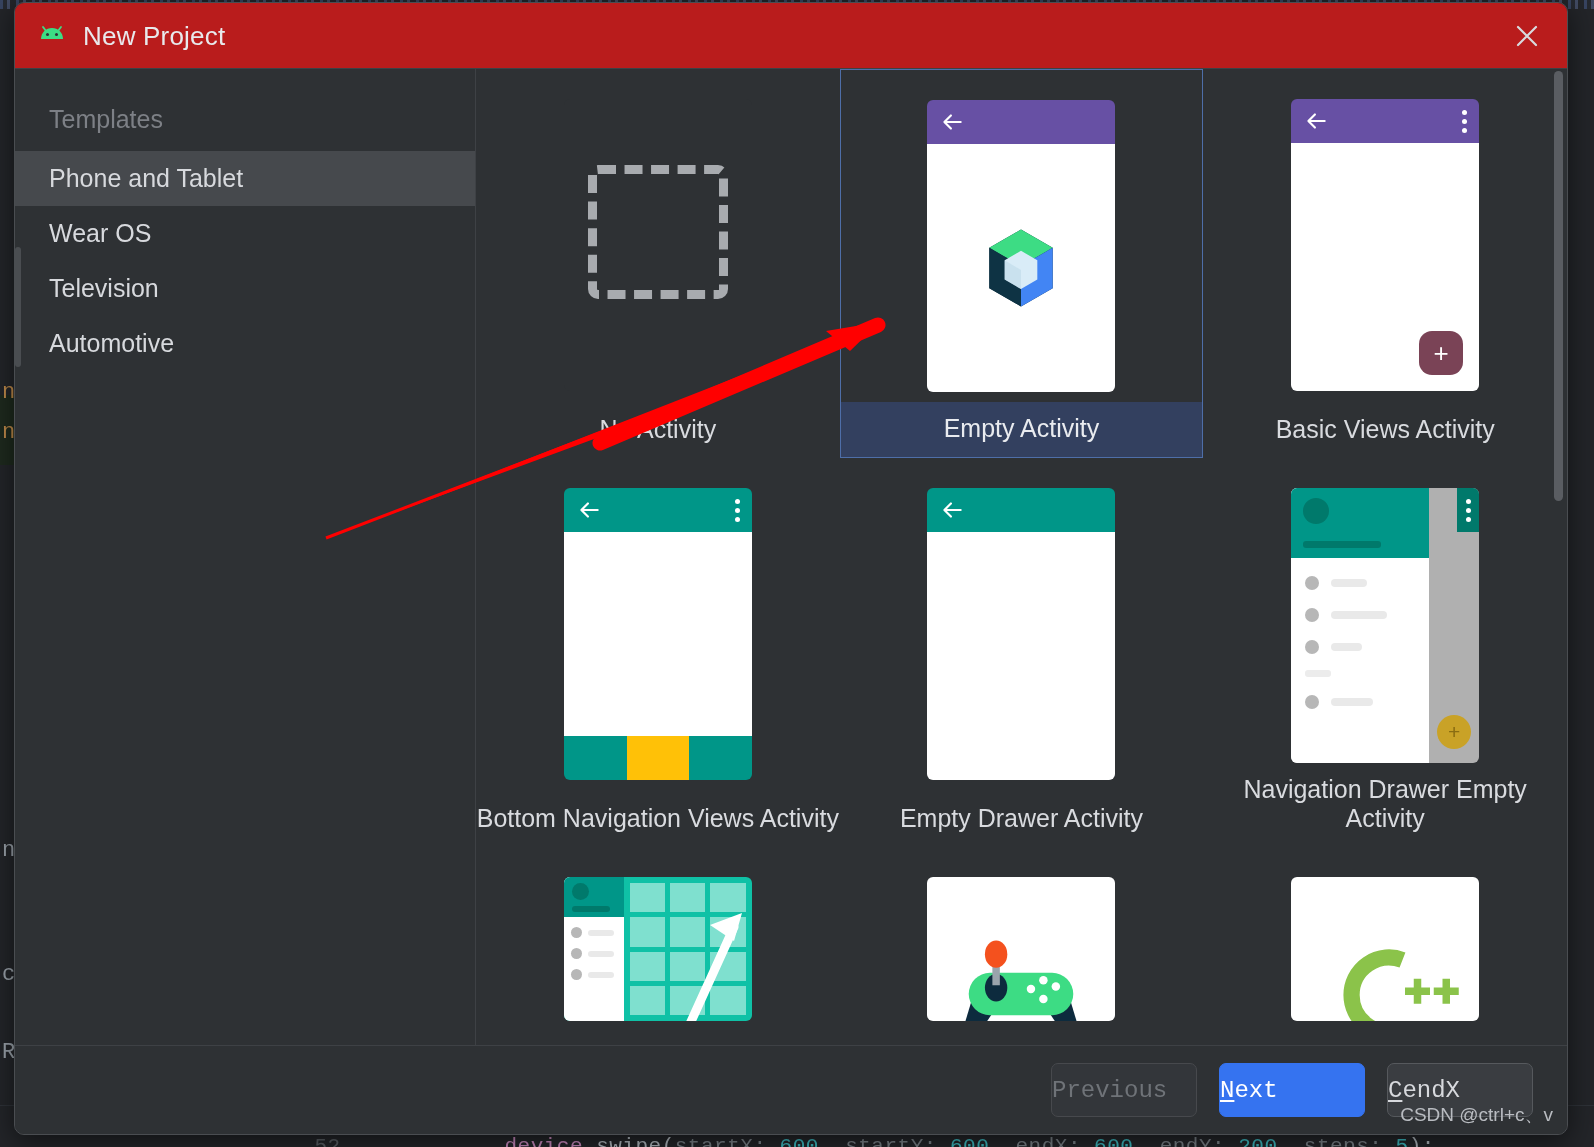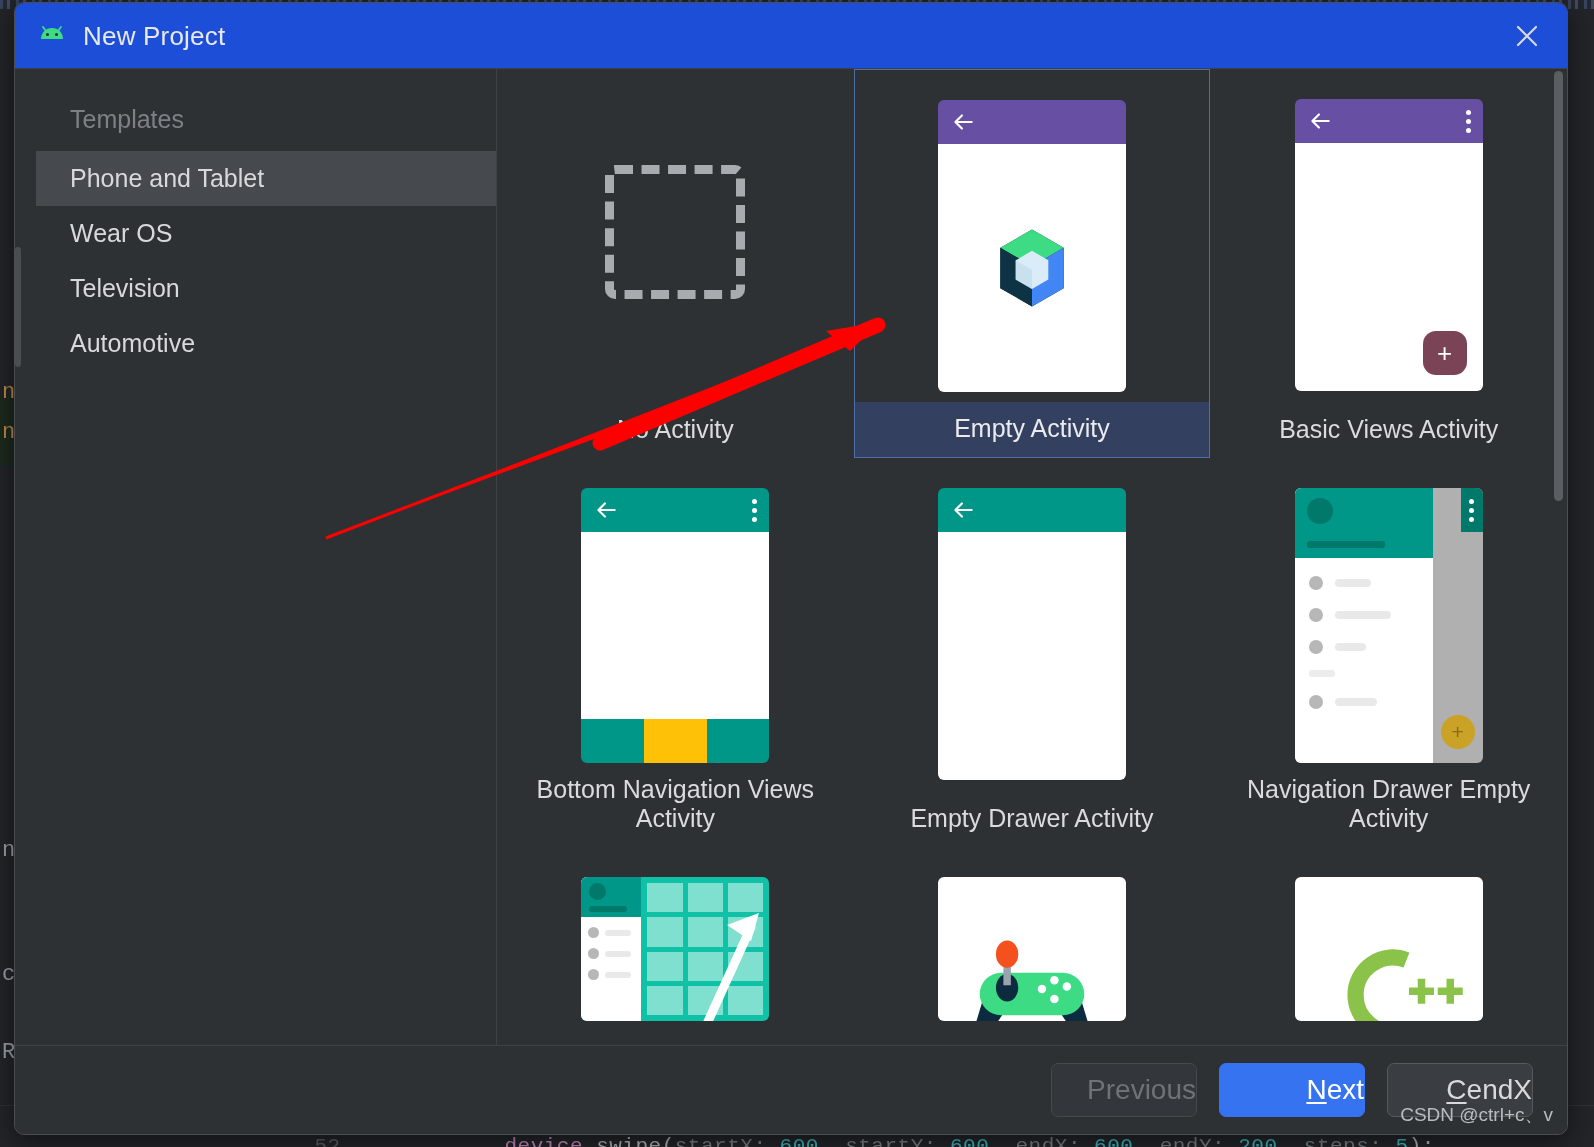--- a/index.html
+++ b/index.html
@@ -29,29 +29,29 @@
 
   
   #dialog{
     position:absolute;left:14px;top:2px;width:1552px;height:1131px;
     background:#2e3134;border:1px solid #4a4d51;border-radius:10px;
     box-shadow:0 6px 28px rgba(0,0,0,.55);
     display:flex;flex-direction:column;overflow:hidden;
   }
   
   #title-bar{height:66px;flex:0 0 66px;display:flex;align-items:center;
-    padding:0 18px 0 22px;background:#1d4ed8;position:relative;}
+    padding:0 18px 0 22px;background:#b91c1c;position:relative;}
   #android-icon{width:30px;height:30px;flex:0 0 30px;display:flex;align-items:center;justify-content:center;}
   #dialog-title{font-size:26px;color:#e8e9ec;margin-left:16px;letter-spacing:.2px;}
   #close-btn{margin-left:auto;width:44px;height:44px;display:flex;align-items:center;justify-content:center;cursor:pointer;}
   #title-divider{position:absolute;left:0;right:0;bottom:0;height:1px;background:#3e4145;}
 
   
   #dialog-body{flex:1 1 auto;display:flex;min-height:0;position:relative;}
-  #sidebar{width:460px;flex:0 0 460px;background:#2e3134;border-right:1px solid #3e4145;padding-top:0;margin-left:21px;}
+  #sidebar{width:460px;flex:0 0 460px;background:#2e3134;border-right:1px solid #3e4145;padding-top:0;}
   #templates-label{font-size:25px;color:#7d8086;padding:36px 0 0 34px;height:82px;box-sizing:border-box;}
   .side-item{height:55px;display:flex;align-items:center;padding-left:34px;font-size:25px;color:#d7d9dd;cursor:pointer;}
   .side-item.selected{background:#46494d;}
 
   
   #grid-wrap{flex:1 1 auto;position:relative;overflow:hidden;background:#2e3134;}
   #grid{position:absolute;left:0;top:0;right:0;
         display:grid;grid-template-columns:repeat(3,1fr);
         padding:0;}
   .cell{position:relative;display:flex;flex-direction:column;align-items:center;
@@ -75,22 +75,22 @@
   .bottom-nav{height:44px;display:flex;}
   .bottom-nav span{flex:1;}
   .listline{height:8px;border-radius:4px;background:#e9e9e9;}
   .bullet{width:14px;height:14px;border-radius:50%;background:#b7b7b7;flex:0 0 14px;}
   .drawer-row{display:flex;align-items:center;gap:12px;padding:0 0 0 14px;margin-top:18px;}
 
   
   #button-bar{flex:0 0 88px;height:88px;display:flex;align-items:center;justify-content:flex-end;
     gap:22px;padding:0 34px 0 0;background:#2e3134;border-top:1px solid #3e4145;position:relative;}
   .btn{min-width:144px;height:52px;border-radius:7px;border:1px solid #56595d;background:#3a3d41;
-       color:#d7d9dd;font-size:28px;display:flex;align-items:center;justify-content:flex-end;cursor:pointer;
-       font-family:Liberation Sans, sans-serif;}
+       color:#d7d9dd;font-size:24px;display:flex;align-items:center;justify-content:flex-start;cursor:pointer;
+       font-family:Liberation Mono, monospace;}
   .btn.disabled{color:#6f7378;background:#33363a;border-color:#47494d;cursor:default;}
   .btn.primary{background:#3573f0;border-color:#3573f0;color:#fff;}
   .btn u{text-decoration:underline;text-underline-offset:3px;}
 
   
   #grid-scrollbar{position:absolute;right:2px;top:2px;width:13px;bottom:2px;}
   #grid-scrollbar .thumbbar{position:absolute;left:2px;top:0;width:9px;height:430px;border-radius:5px;background:#5a5d62;}
   #sidebar-scrollbar{position:absolute;left:0;top:178px;width:6px;height:120px;background:#4a4d51;border-radius:3px;}
 
   #watermark{position:absolute;right:14px;bottom:6px;font-size:19px;color:#b9bcc1;}

